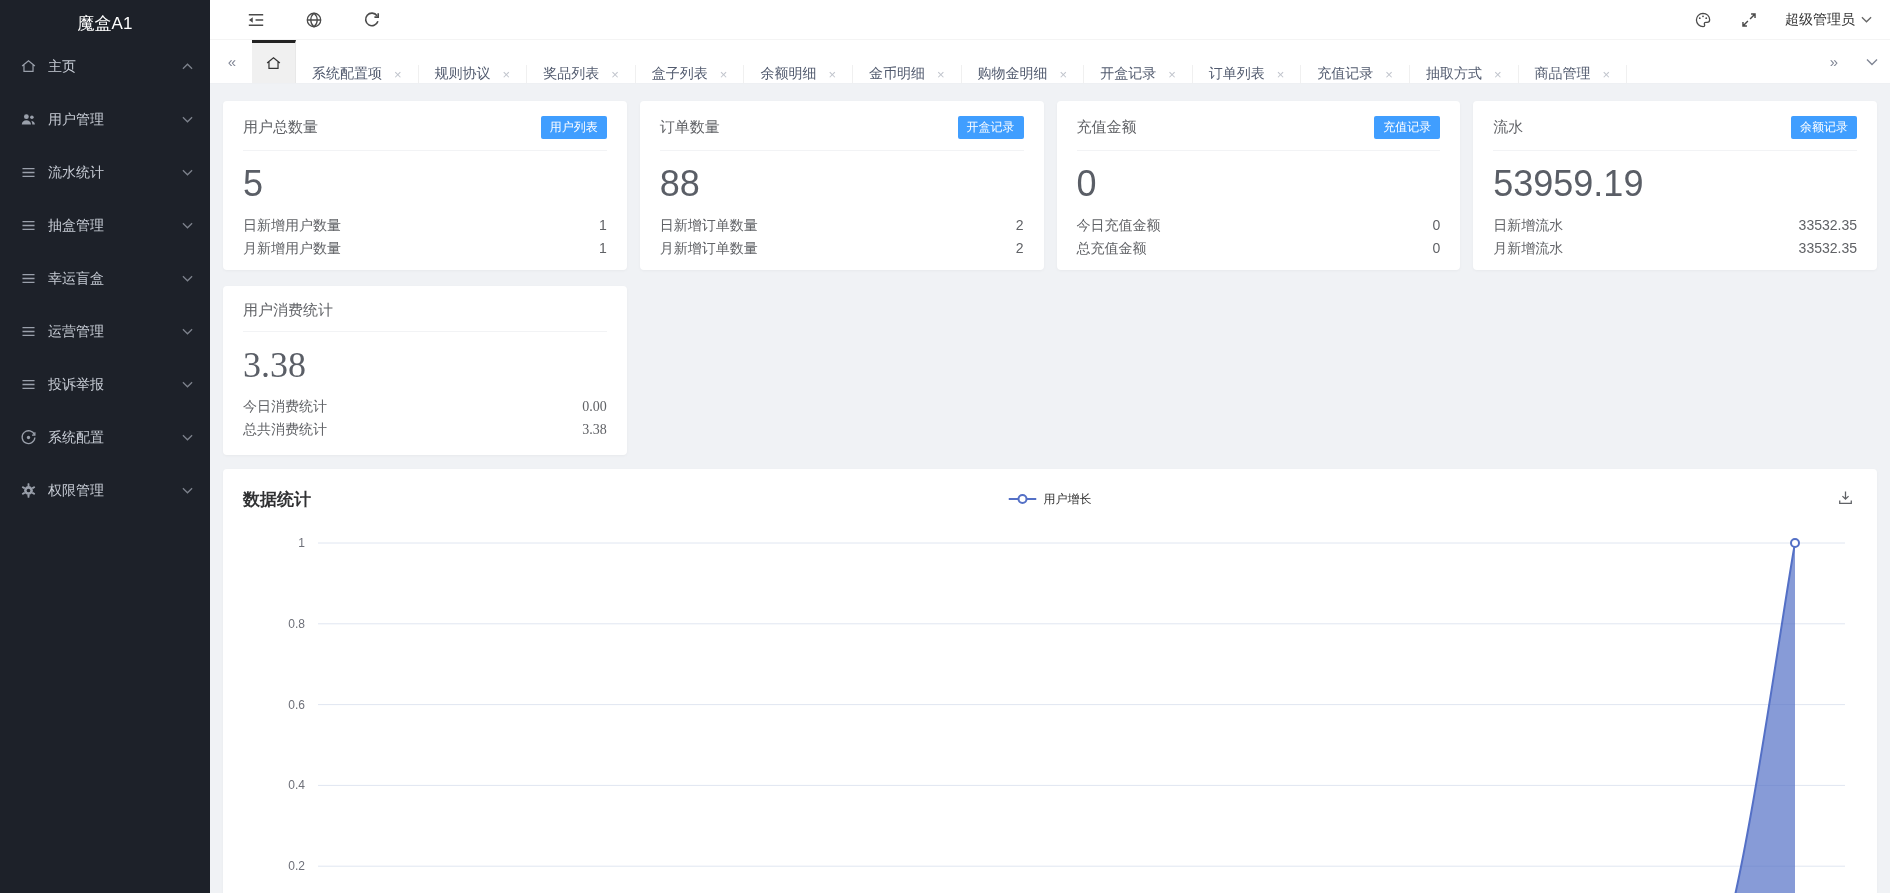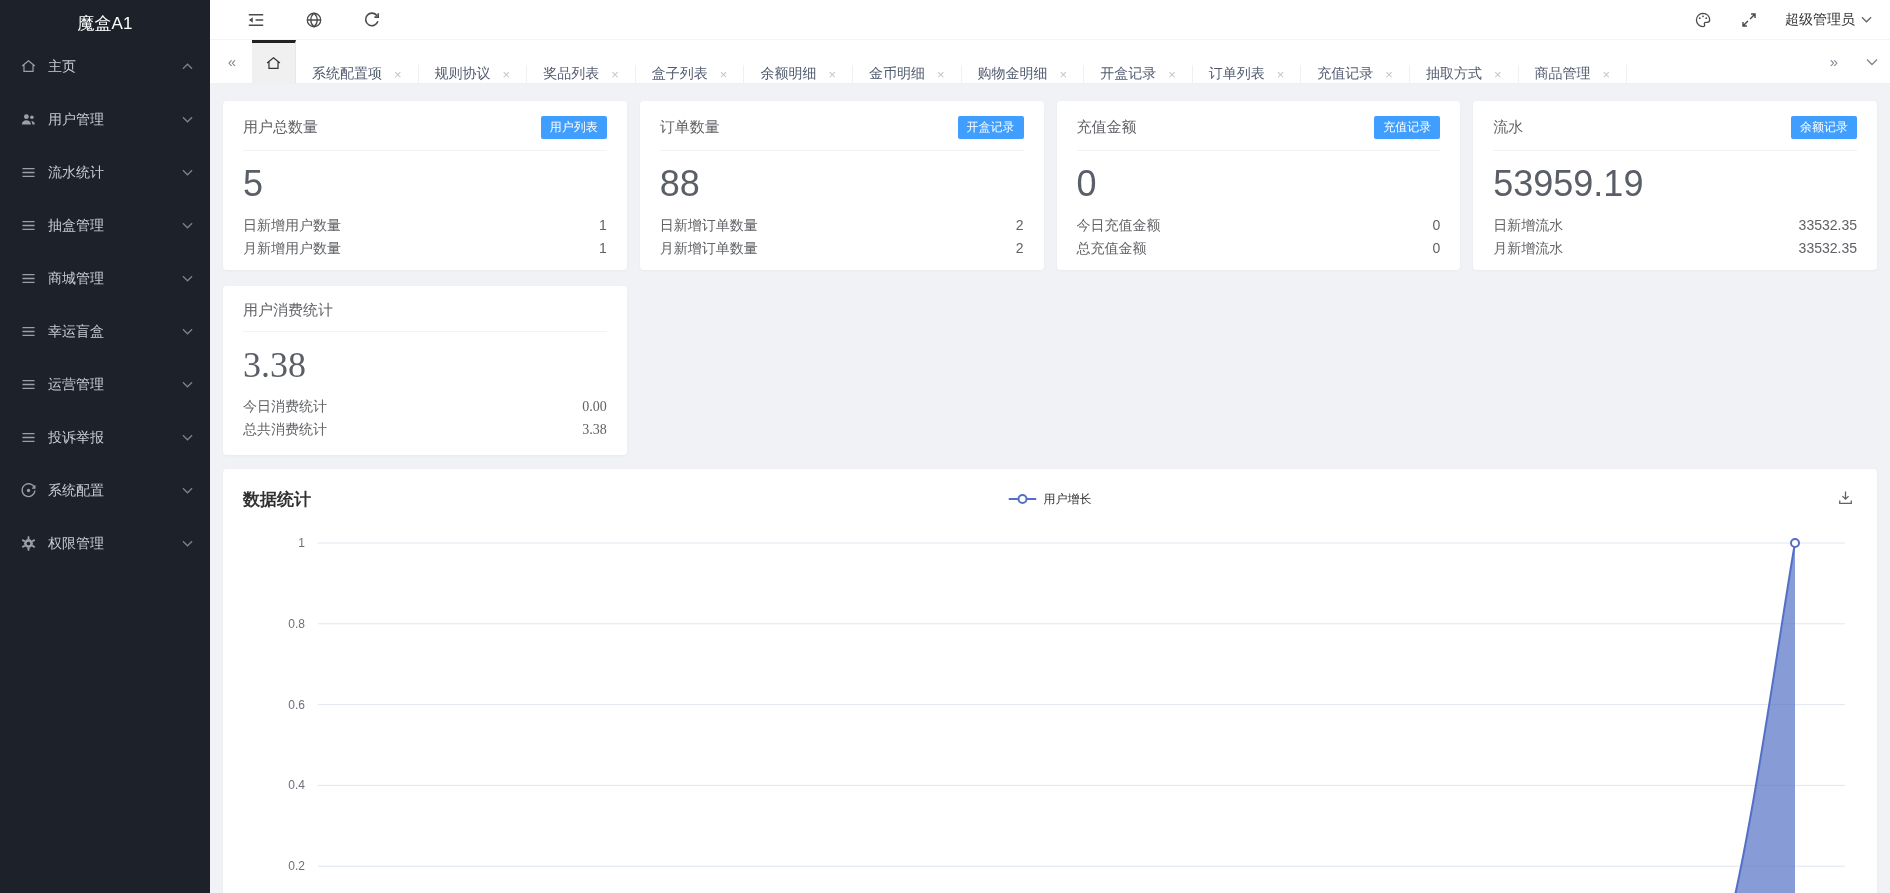--- a/index.html
+++ b/index.html
@@ -131,33 +131,20 @@
             </svg>
           </span>
         </div>
         <div class="menu-item">
           <span class="mi-icon">
             <svg viewBox="0 0 24 24" fill="none" stroke="currentColor" stroke-width="2">
               <path d="M3.5 6.5h17M3.5 12h17M3.5 17.5h17"></path>
             </svg>
           </span>
           <span class="mi-label">抽盒管理</span>
-          <span class="mi-chev">
-            <svg viewBox="0 0 12 7" fill="none" stroke="currentColor" stroke-width="1.4">
-              <path d="M1 1l5 5 5-5"></path>
-            </svg>
-          </span>
-        </div>
-        <div class="menu-item">
-          <span class="mi-icon">
-            <svg viewBox="0 0 24 24" fill="none" stroke="currentColor" stroke-width="2">
-              <path d="M3.5 6.5h17M3.5 12h17M3.5 17.5h17"></path>
-            </svg>
-          </span>
-          <span class="mi-label">商城管理</span>
           <span class="mi-chev">
             <svg viewBox="0 0 12 7" fill="none" stroke="currentColor" stroke-width="1.4">
               <path d="M1 1l5 5 5-5"></path>
             </svg>
           </span>
         </div>
         <div class="menu-item">
           <span class="mi-icon">
             <svg viewBox="0 0 24 24" fill="none" stroke="currentColor" stroke-width="2">
               <path d="M3.5 6.5h17M3.5 12h17M3.5 17.5h17"></path>

